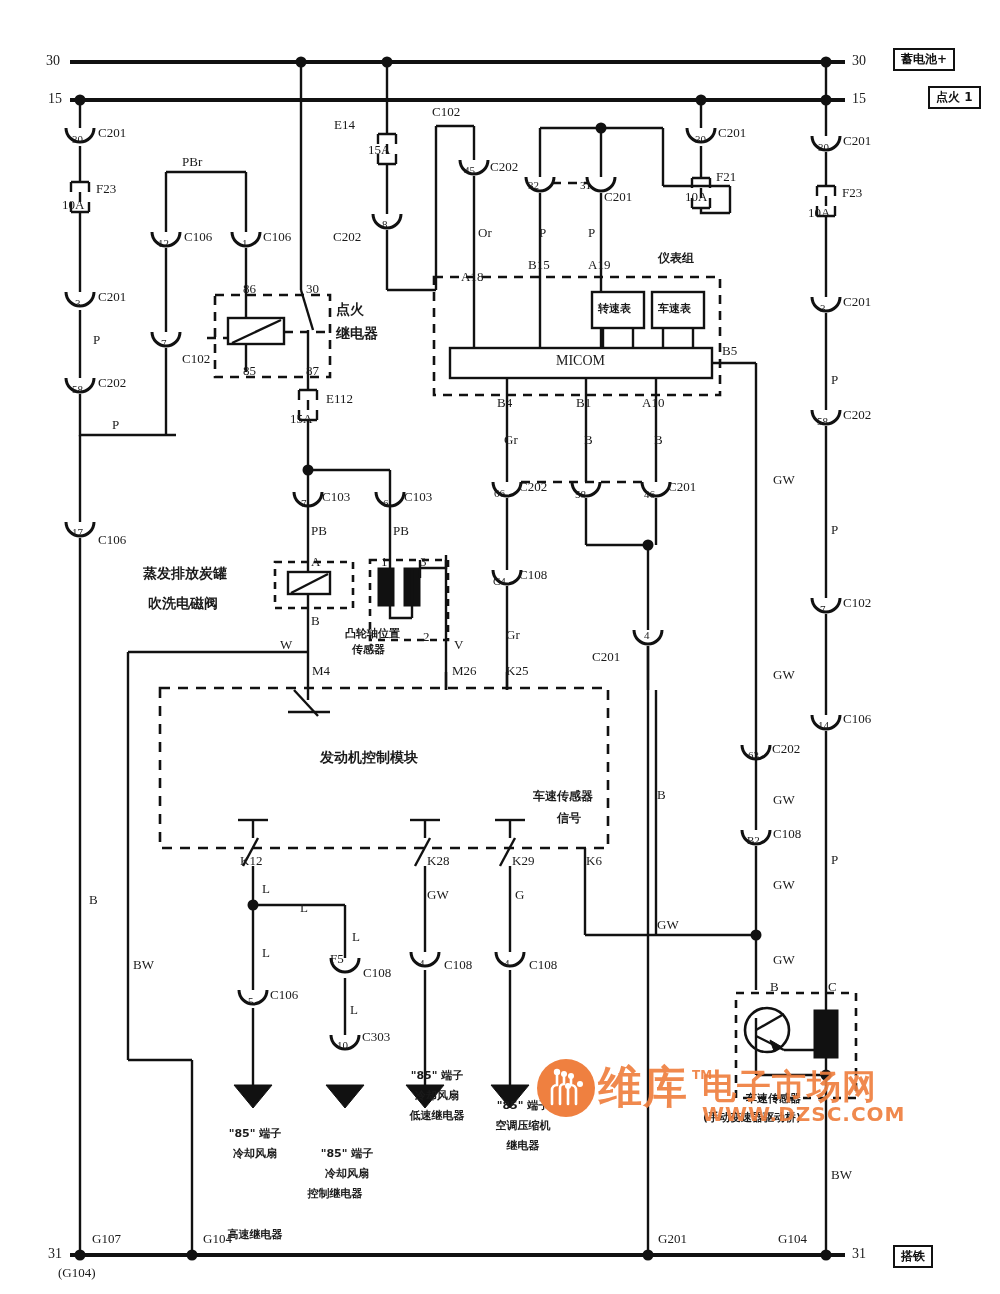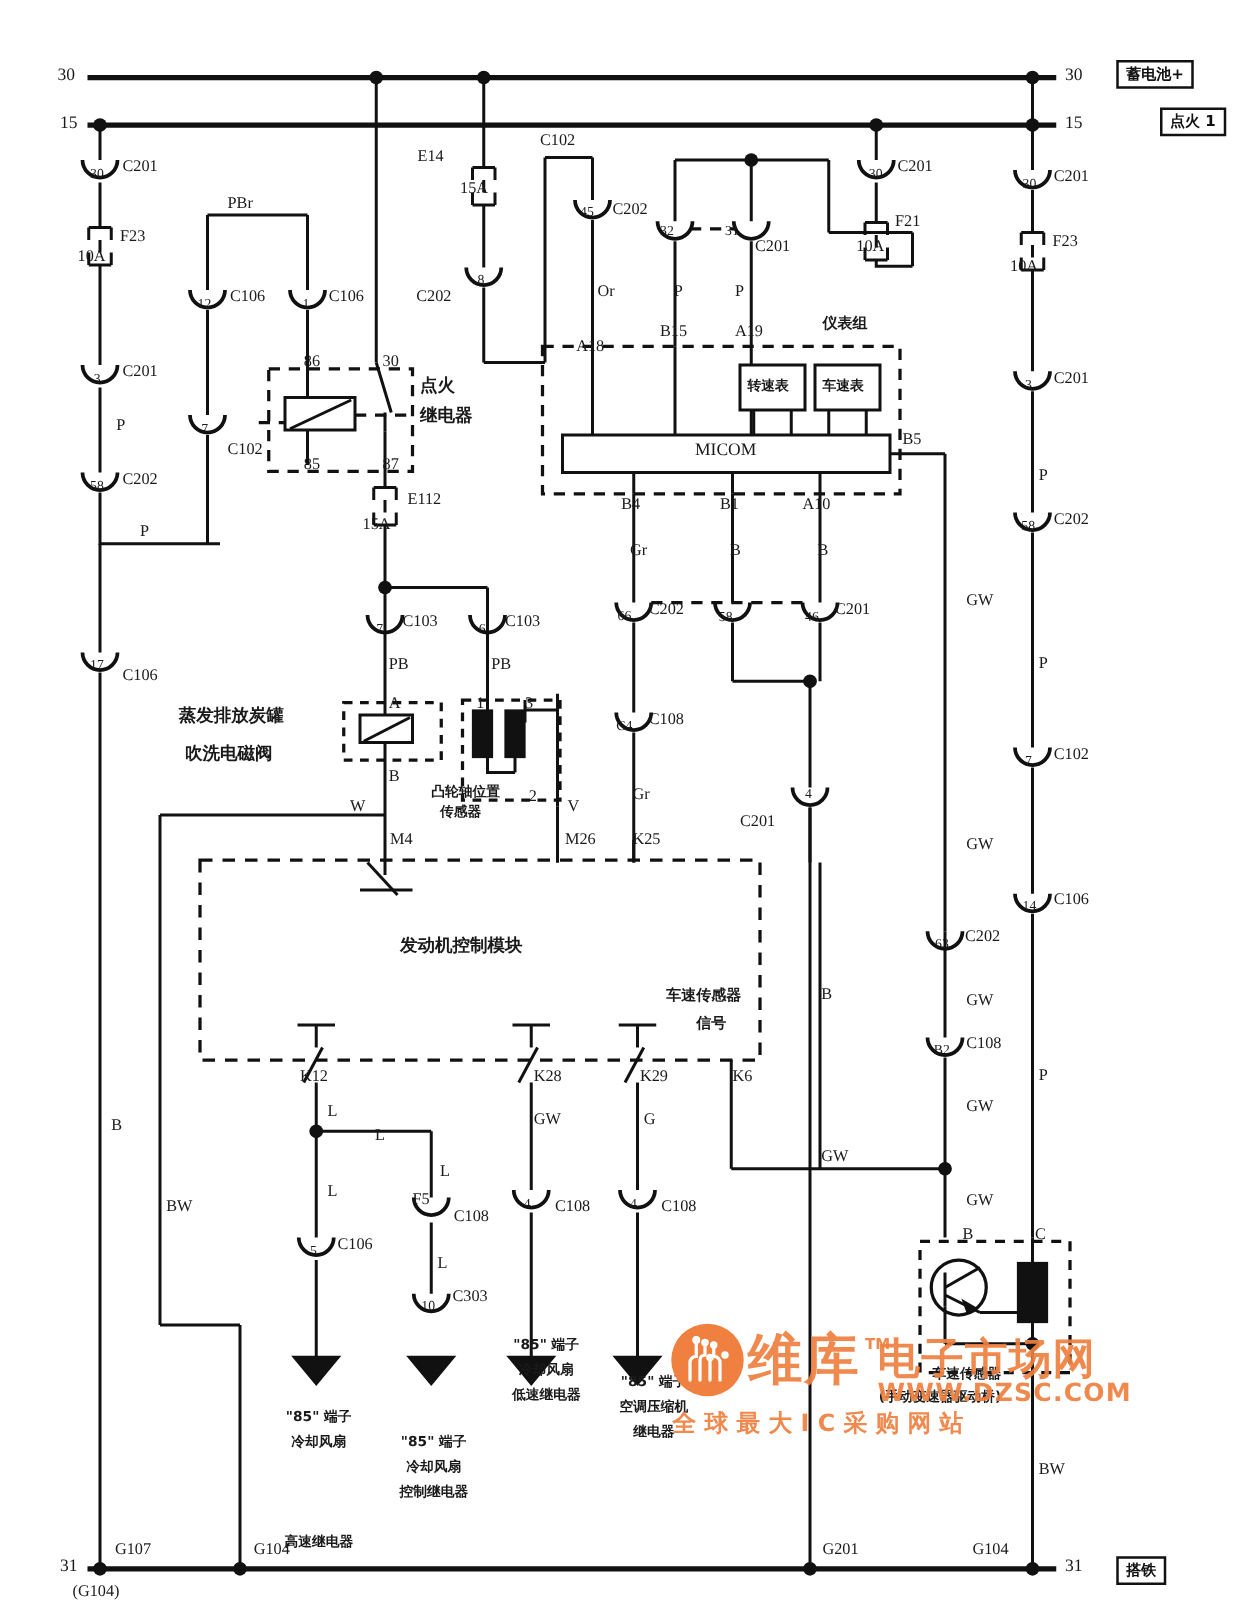--- a/index.html
+++ b/index.html
@@ -445,21 +445,21 @@
 <div class="lbl s" style="left:203px;top:1232px;">G104</div>
 <div class="lbl s" style="left:658px;top:1232px;">G201</div>
 <div class="lbl s" style="left:778px;top:1232px;">G104</div>
 
 <div class="lbl cn3 ctr" style="left:200px;top:1128px;width:110px;">"85" 端子</div>
 <div class="lbl cn3 ctr" style="left:200px;top:1148px;width:110px;">冷却风扇</div>
 <div class="lbl cn3 ctr" style="left:200px;top:1229px;width:110px;font-family:Liberation Serif, serif;">高速继电器</div>
 
 <div class="lbl cn3 ctr" style="left:292px;top:1148px;width:110px;">"85" 端子</div>
 <div class="lbl cn3 ctr" style="left:292px;top:1168px;width:110px;">冷却风扇</div>
-<div class="lbl cn3 ctr" style="left:292px;top:1188px;width:110px;">控制继电器</div>
+<div class="lbl cn3 ctr" style="left:280px;top:1188px;width:110px;">控制继电器</div>
 
 <div class="lbl cn3 ctr" style="left:382px;top:1070px;width:110px;">"85" 端子</div>
 <div class="lbl cn3 ctr" style="left:382px;top:1090px;width:110px;">冷却风扇</div>
 <div class="lbl cn3 ctr" style="left:382px;top:1110px;width:110px;">低速继电器</div>
 
 <div class="lbl cn3 ctr" style="left:468px;top:1100px;width:110px;">"85" 端子</div>
 <div class="lbl cn3 ctr" style="left:468px;top:1120px;width:110px;">空调压缩机</div>
 <div class="lbl cn3 ctr" style="left:468px;top:1140px;width:110px;">继电器</div>
 
 <div class="lbl s" style="left:93px;top:333px;">P</div>
@@ -510,16 +510,15 @@
       <circle cx="28" cy="16" r="3"></circle>
       <circle cx="35" cy="18" r="3"></circle>
       <circle cx="32" cy="28" r="3"></circle>
       <circle cx="44" cy="26" r="3"></circle>
     </g>
   </svg>
   <div class="wmtxt" style="left:62px;top:2px;font-size:44px;letter-spacing:1px;">维库</div>
   <div class="wmtxt" style="left:156px;top:12px;font-size:12px;">TM</div>
   <div class="wmtxt" style="left:166px;top:8px;font-size:34px;letter-spacing:1px;">电子市场网</div>
   <div class="wmtxt" style="left:166px;top:46px;font-size:20px;letter-spacing:1px;">WWW.DZSC.COM</div>
-  <div class="wmtxt" style="left:2px;top:70px;font-size:19px;">全 球 最 大 I C 采 购 网 站</div>
 </div>
 
 </div>
 
 </body></html>

